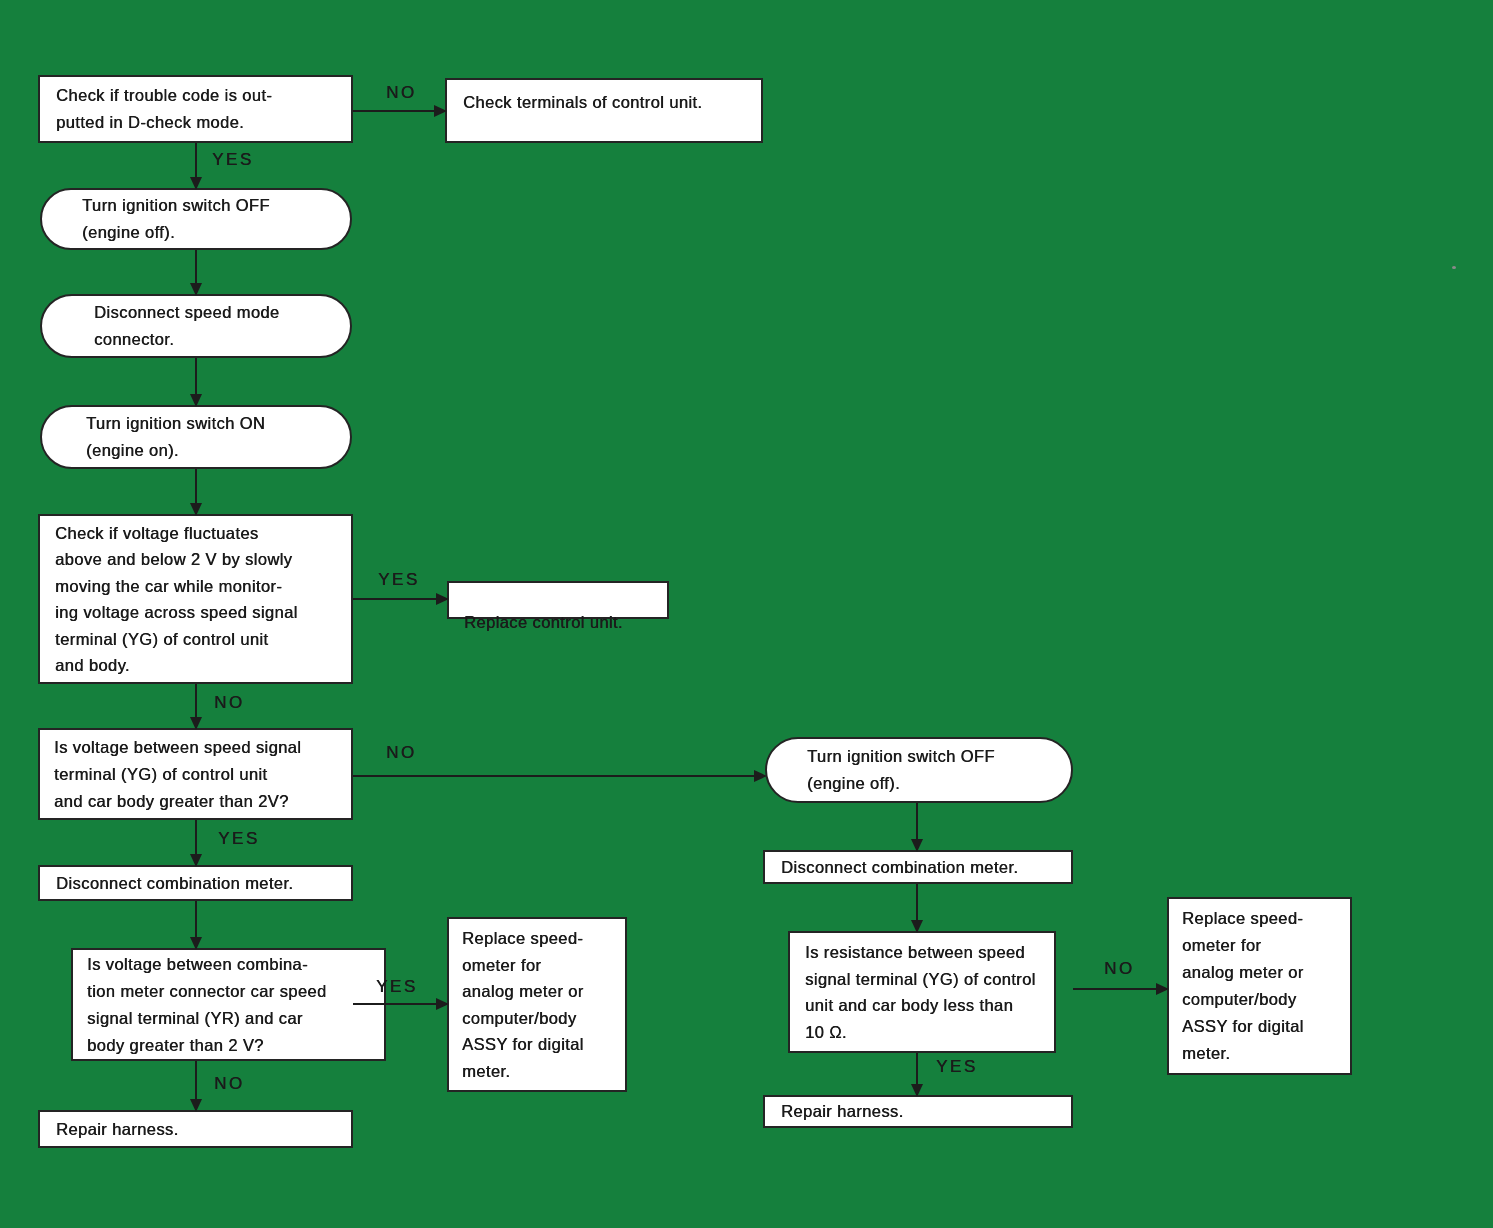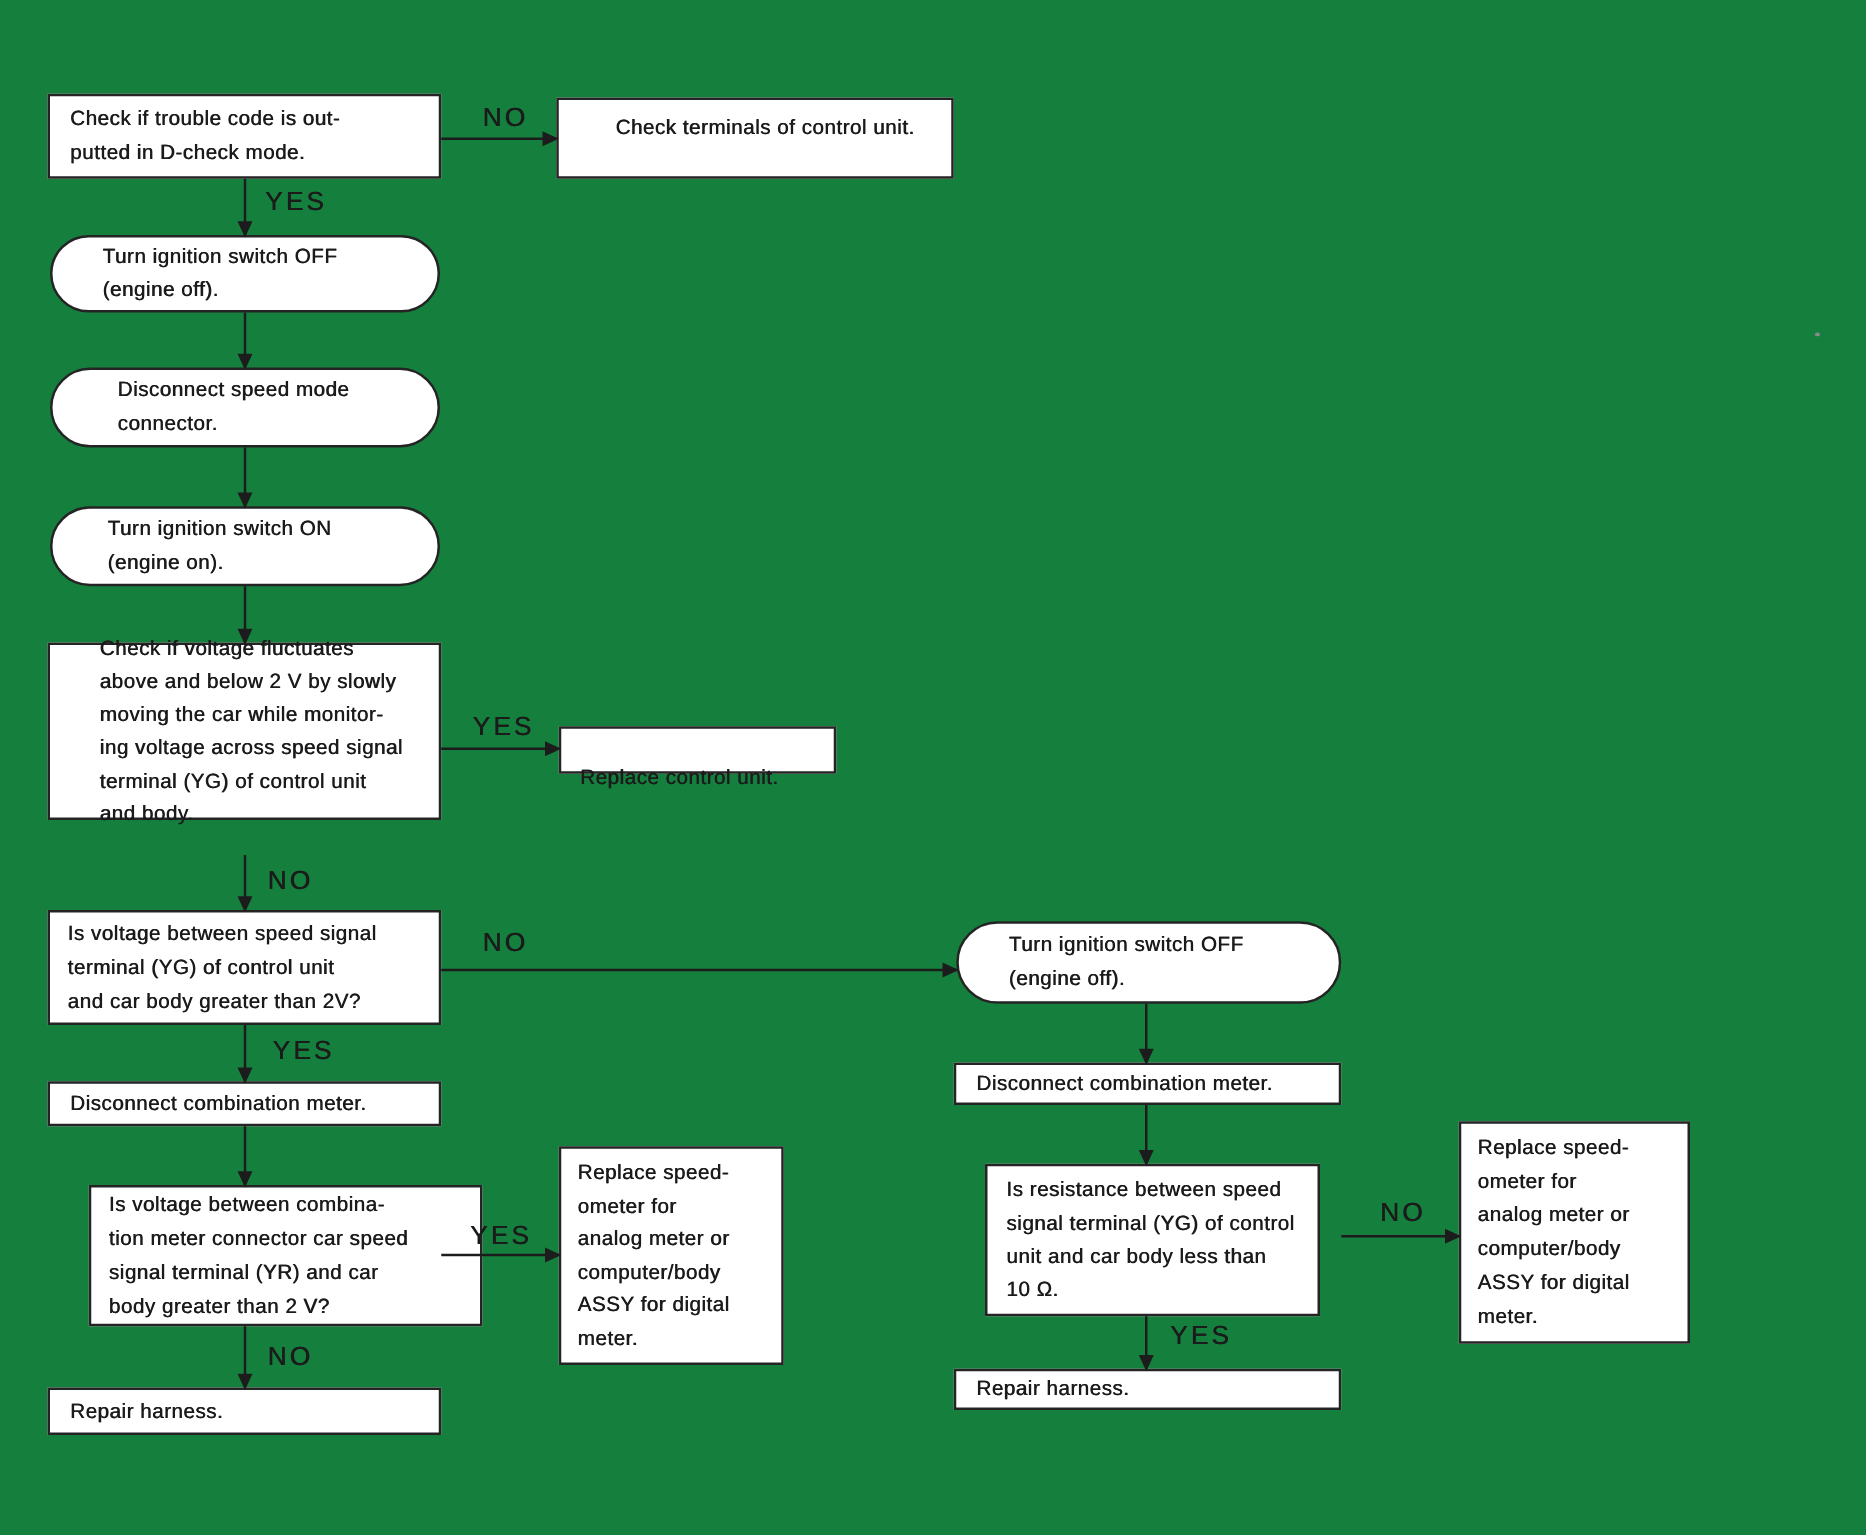--- a/index.html
+++ b/index.html
@@ -17,21 +17,21 @@
     overflow: hidden;
   }
   .node {
     position: absolute;
     border: 2px solid #242424;
     background: #ffffff;
     box-sizing: border-box;
     display: flex;
     align-items: center;
   }
-  .node.vtop { align-items: flex-start; justify-content: center; }
+  .node.vtop { align-items: flex-start; }
   .stadium { border-radius: 34px; }
   .node-text {
     display: block;
     white-space: pre-line;
     font-size: 16.5px;
     line-height: 27px;
     letter-spacing: 0.4px;
     text-shadow: 0.45px 0 0 currentColor;
   }
   .tight .node-text { line-height: 26.5px; }
@@ -60,21 +60,21 @@
     position: absolute;
     right: -2px;
     top: -7px;
     width: 0; height: 0;
     border-top: 6px solid transparent;
     border-bottom: 6px solid transparent;
     border-left: 13px solid #1c1c1c;
   }
   .edge-label {
     position: absolute;
-    font-size: 21px;
+    font-size: 17px;
     letter-spacing: 2.5px;
     text-shadow: 0.45px 0 0 currentColor;
   }
   .speck {
     position: absolute;
     left: 1452px;
     top: 266px;
     width: 4px;
     height: 3px;
     background: #8a8a8a;
@@ -103,21 +103,21 @@
   <div class="node stadium" style="left:40px; top:294px; width:312px; height:64px;">
     <span class="node-text" style="padding-left:52px;">Disconnect speed mode
 connector.</span>
   </div>
 
   <div class="node stadium" style="left:40px; top:405px; width:312px; height:64px;">
     <span class="node-text" style="padding-left:44px;">Turn ignition switch ON
 (engine on).</span>
   </div>
 
-  <div class="node tight" style="left:38px; top:514px; width:315px; height:142px;justify-content:center;">
+  <div class="node tight" style="left:38px; top:514px; width:315px; height:170px;">
     <span class="node-text" style="padding-left:15px; padding-right:4px;">Check if voltage fluctuates
 above and below 2 V by slowly
 moving the car while monitor-
 ing voltage across speed signal
 terminal (YG) of control unit
 and body.</span>
   </div>
 
   <div class="node" style="left:447px; top:581px; width:222px; height:38px;">
     <span class="node-text" style="padding-left:15px;margin-top:44px;">Replace control unit.</span>

